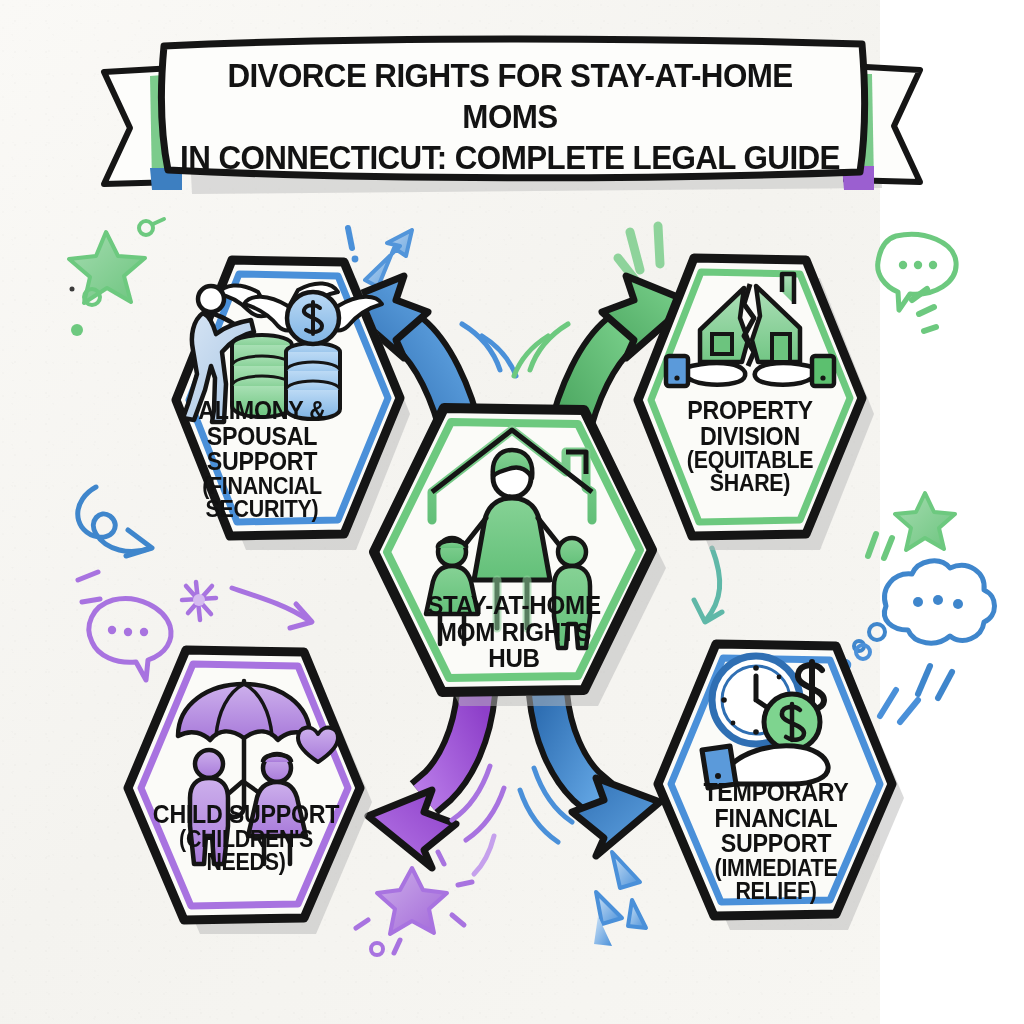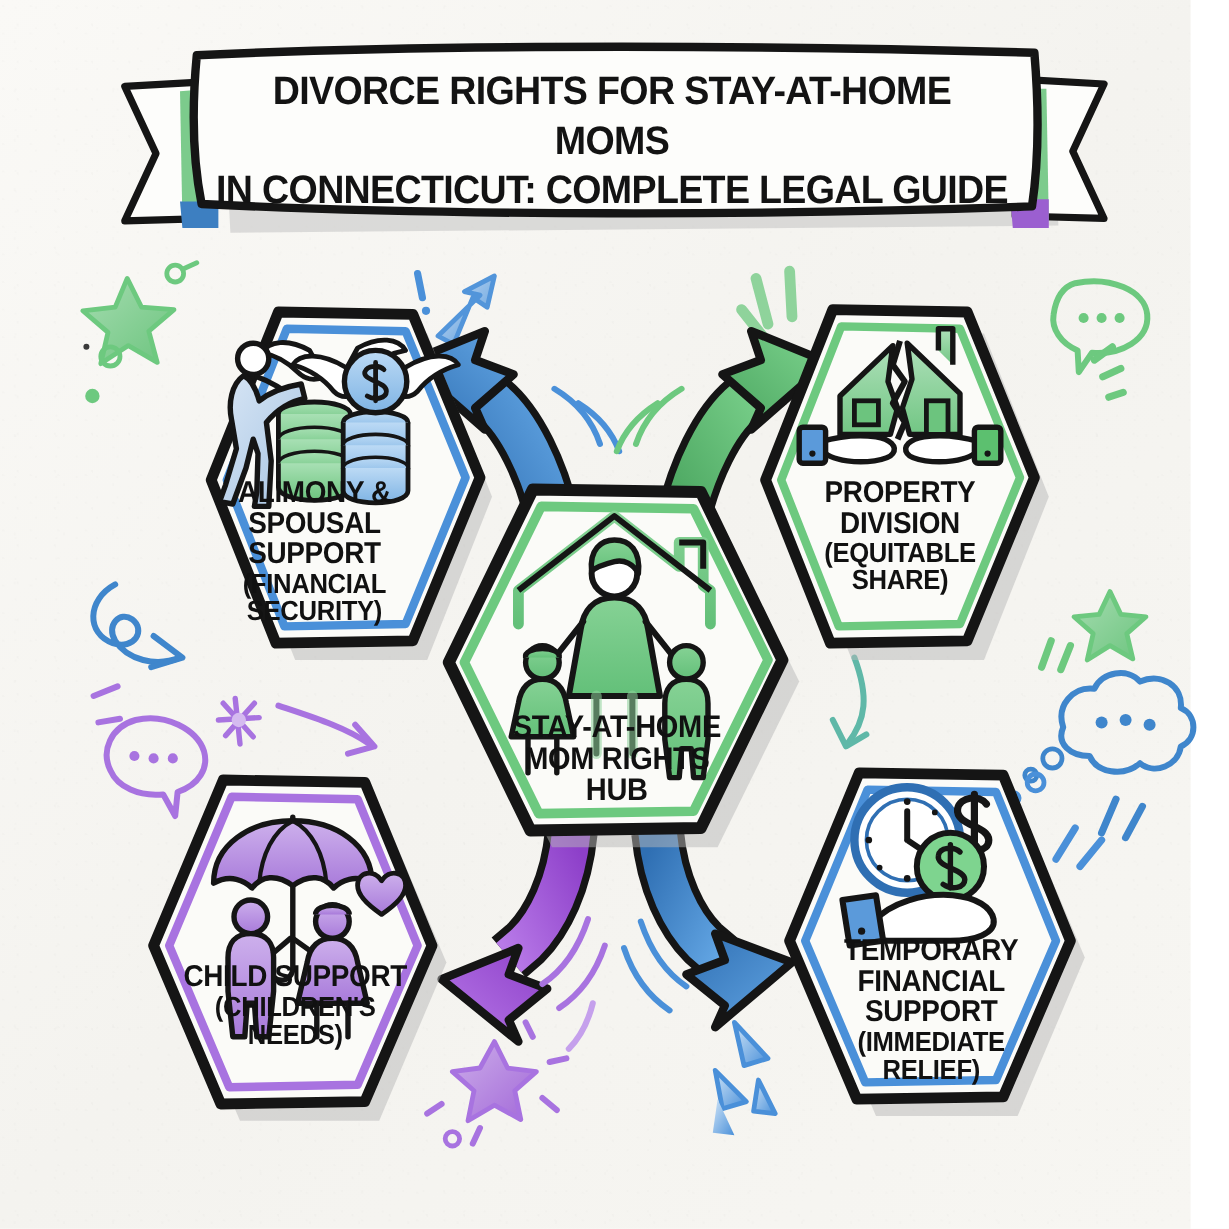--- a/index.html
+++ b/index.html
@@ -7,21 +7,21 @@
     padding: 0;
   }
   body {
     width: 1024px;
     height: 1024px;
     overflow: hidden;
     font-family: "Liberation Sans", sans-serif;
   }
   #canvas {
     position: relative;
-    width: 992px;
+    width: 880px;
     height: 1024px;
     background: #f7f6f2;
     background-image:
       radial-gradient(circle at 12% 22%, rgba(0,0,0,0.012) 0 1px, transparent 1px),
       radial-gradient(circle at 48% 67%, rgba(0,0,0,0.014) 0 1px, transparent 1px),
       radial-gradient(circle at 76% 38%, rgba(0,0,0,0.012) 0 1px, transparent 1px),
       radial-gradient(circle at 30% 85%, rgba(0,0,0,0.010) 0 1px, transparent 1px),
       linear-gradient(135deg, #faf9f6 0%, #f4f3ef 50%, #f7f6f2 100%);
     background-size: 23px 23px, 31px 31px, 17px 17px, 41px 41px, 100% 100%;
   }

